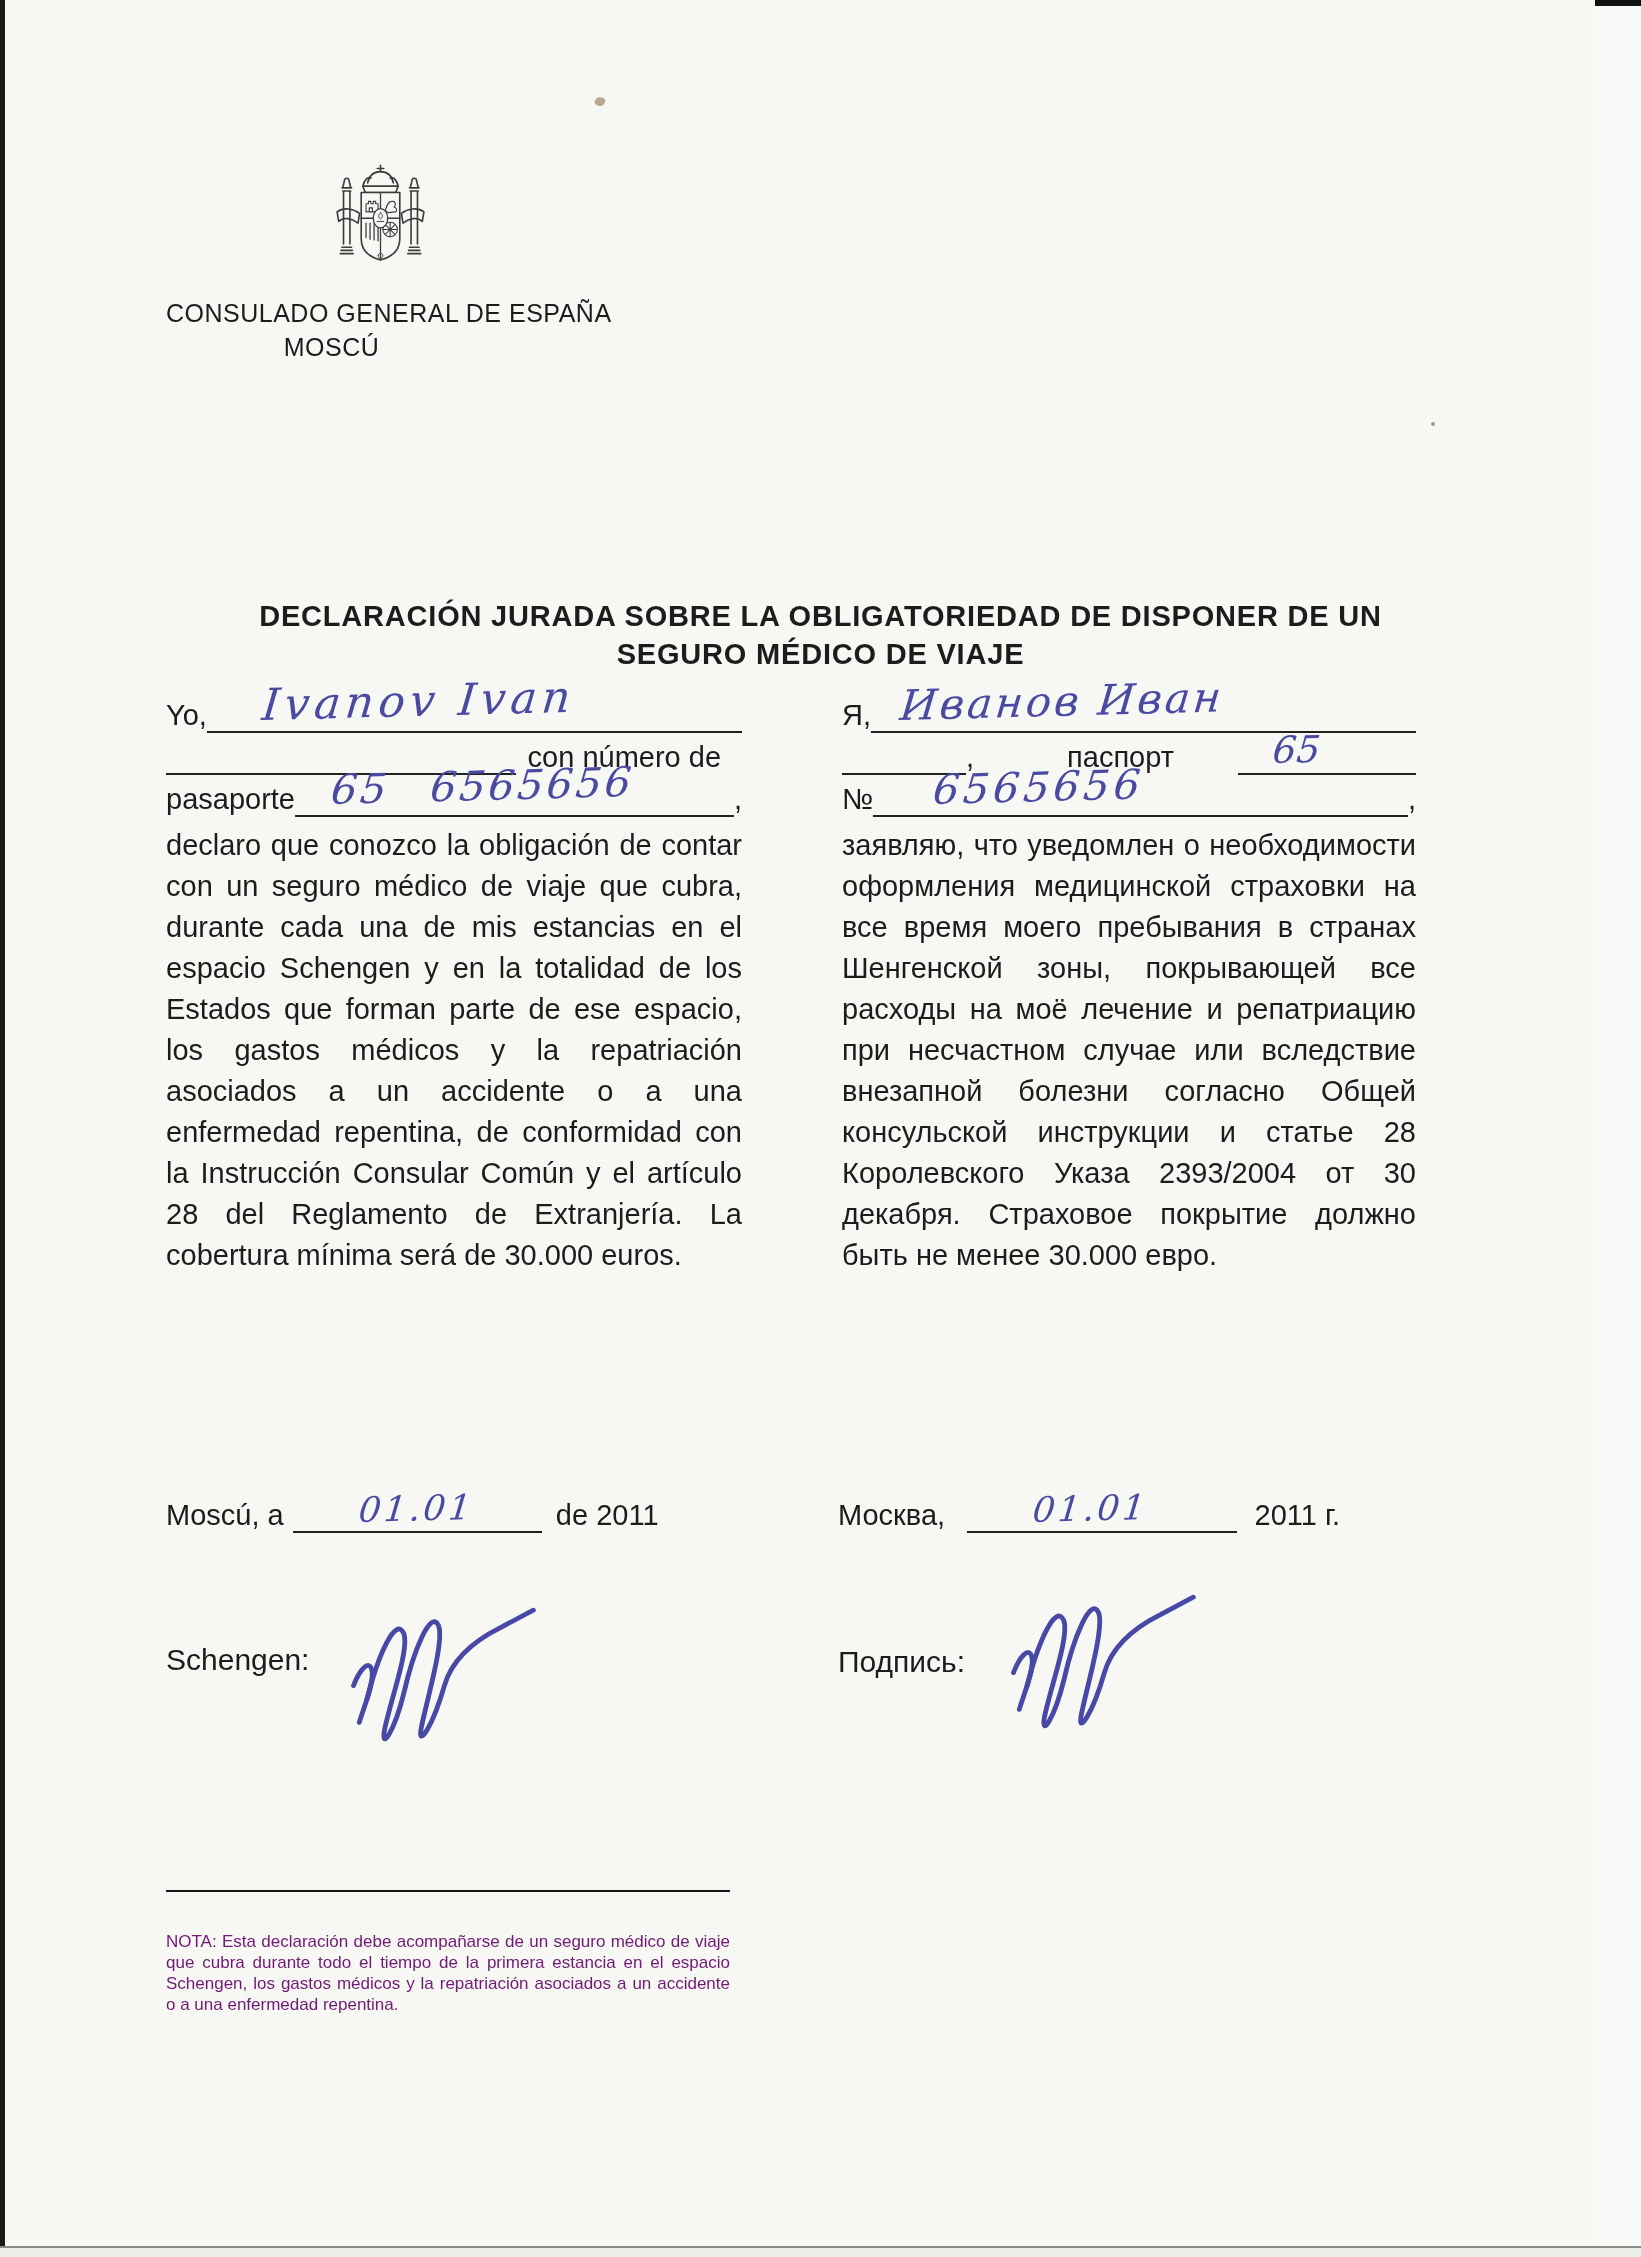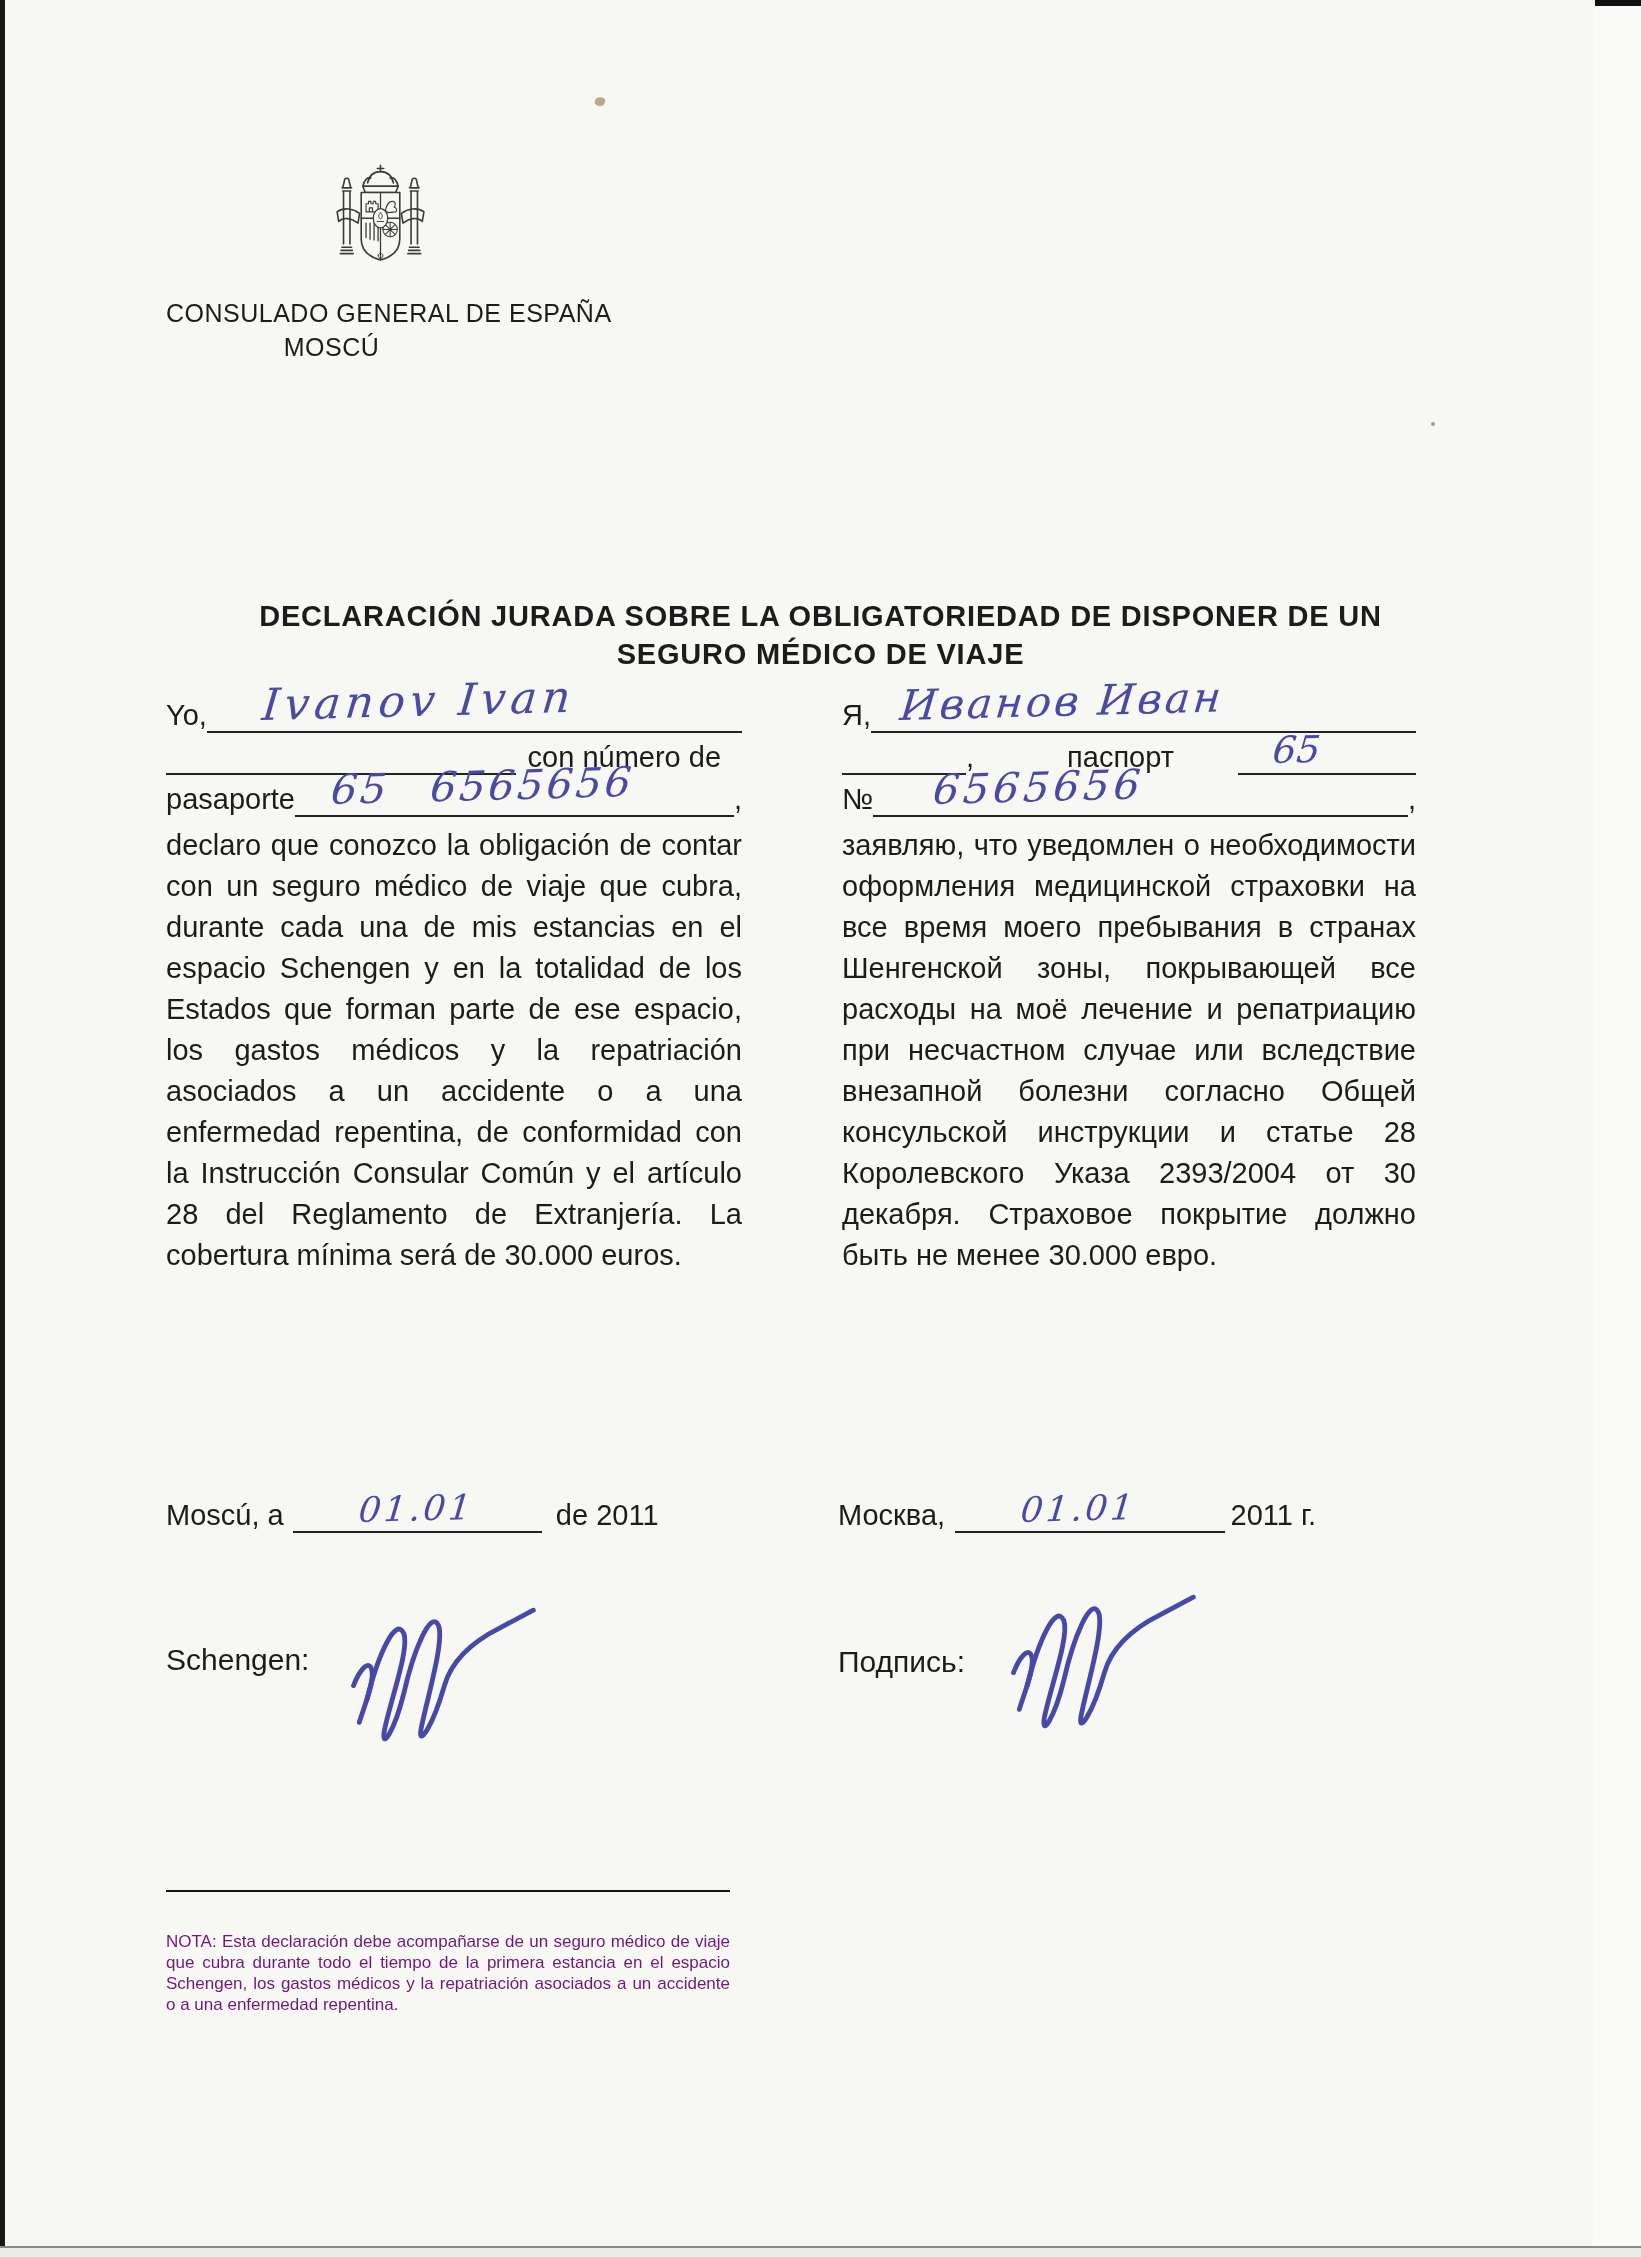--- a/index.html
+++ b/index.html
@@ -45,21 +45,21 @@
   .hw.pass-es{left:34px;font-size:41px;letter-spacing:2.9px;word-spacing:25px;}
   .hw.name-ru{left:27px;font-size:42px;letter-spacing:2.9px;}
   .hw.ser-ru{left:33px;font-size:37px;}
   .hw.num-ru{left:58px;font-size:41px;letter-spacing:3.9px;}
   .hw.date{left:64px;font-size:35px;letter-spacing:2.9px;}
   .body-text{margin-top:7.7px;font-size:29px;line-height:41px;text-align:justify;}
 
   
   .daterow{position:absolute;top:1489px;display:flex;align-items:flex-end;height:44px;font-size:29px;}
   .daterow.left{left:166px;width:577px;}
-  .daterow.right{left:838px;width:579px;}
+  .daterow.right{left:838px;width:579px;gap:12px;}
   .daterow .fill{flex:0 0 auto;}
   .daterow .lbl{padding-bottom:1px;white-space:nowrap;}
   .signlabel{position:absolute;font-size:30px;}
   .signlabel.left{left:166px;top:1643px;}
   .signlabel.right{left:838px;top:1645px;}
   .signature{position:absolute;}
   .signature.left{left:340px;top:1585px;}
   .signature.right{left:1000px;top:1572px;}
 
   

